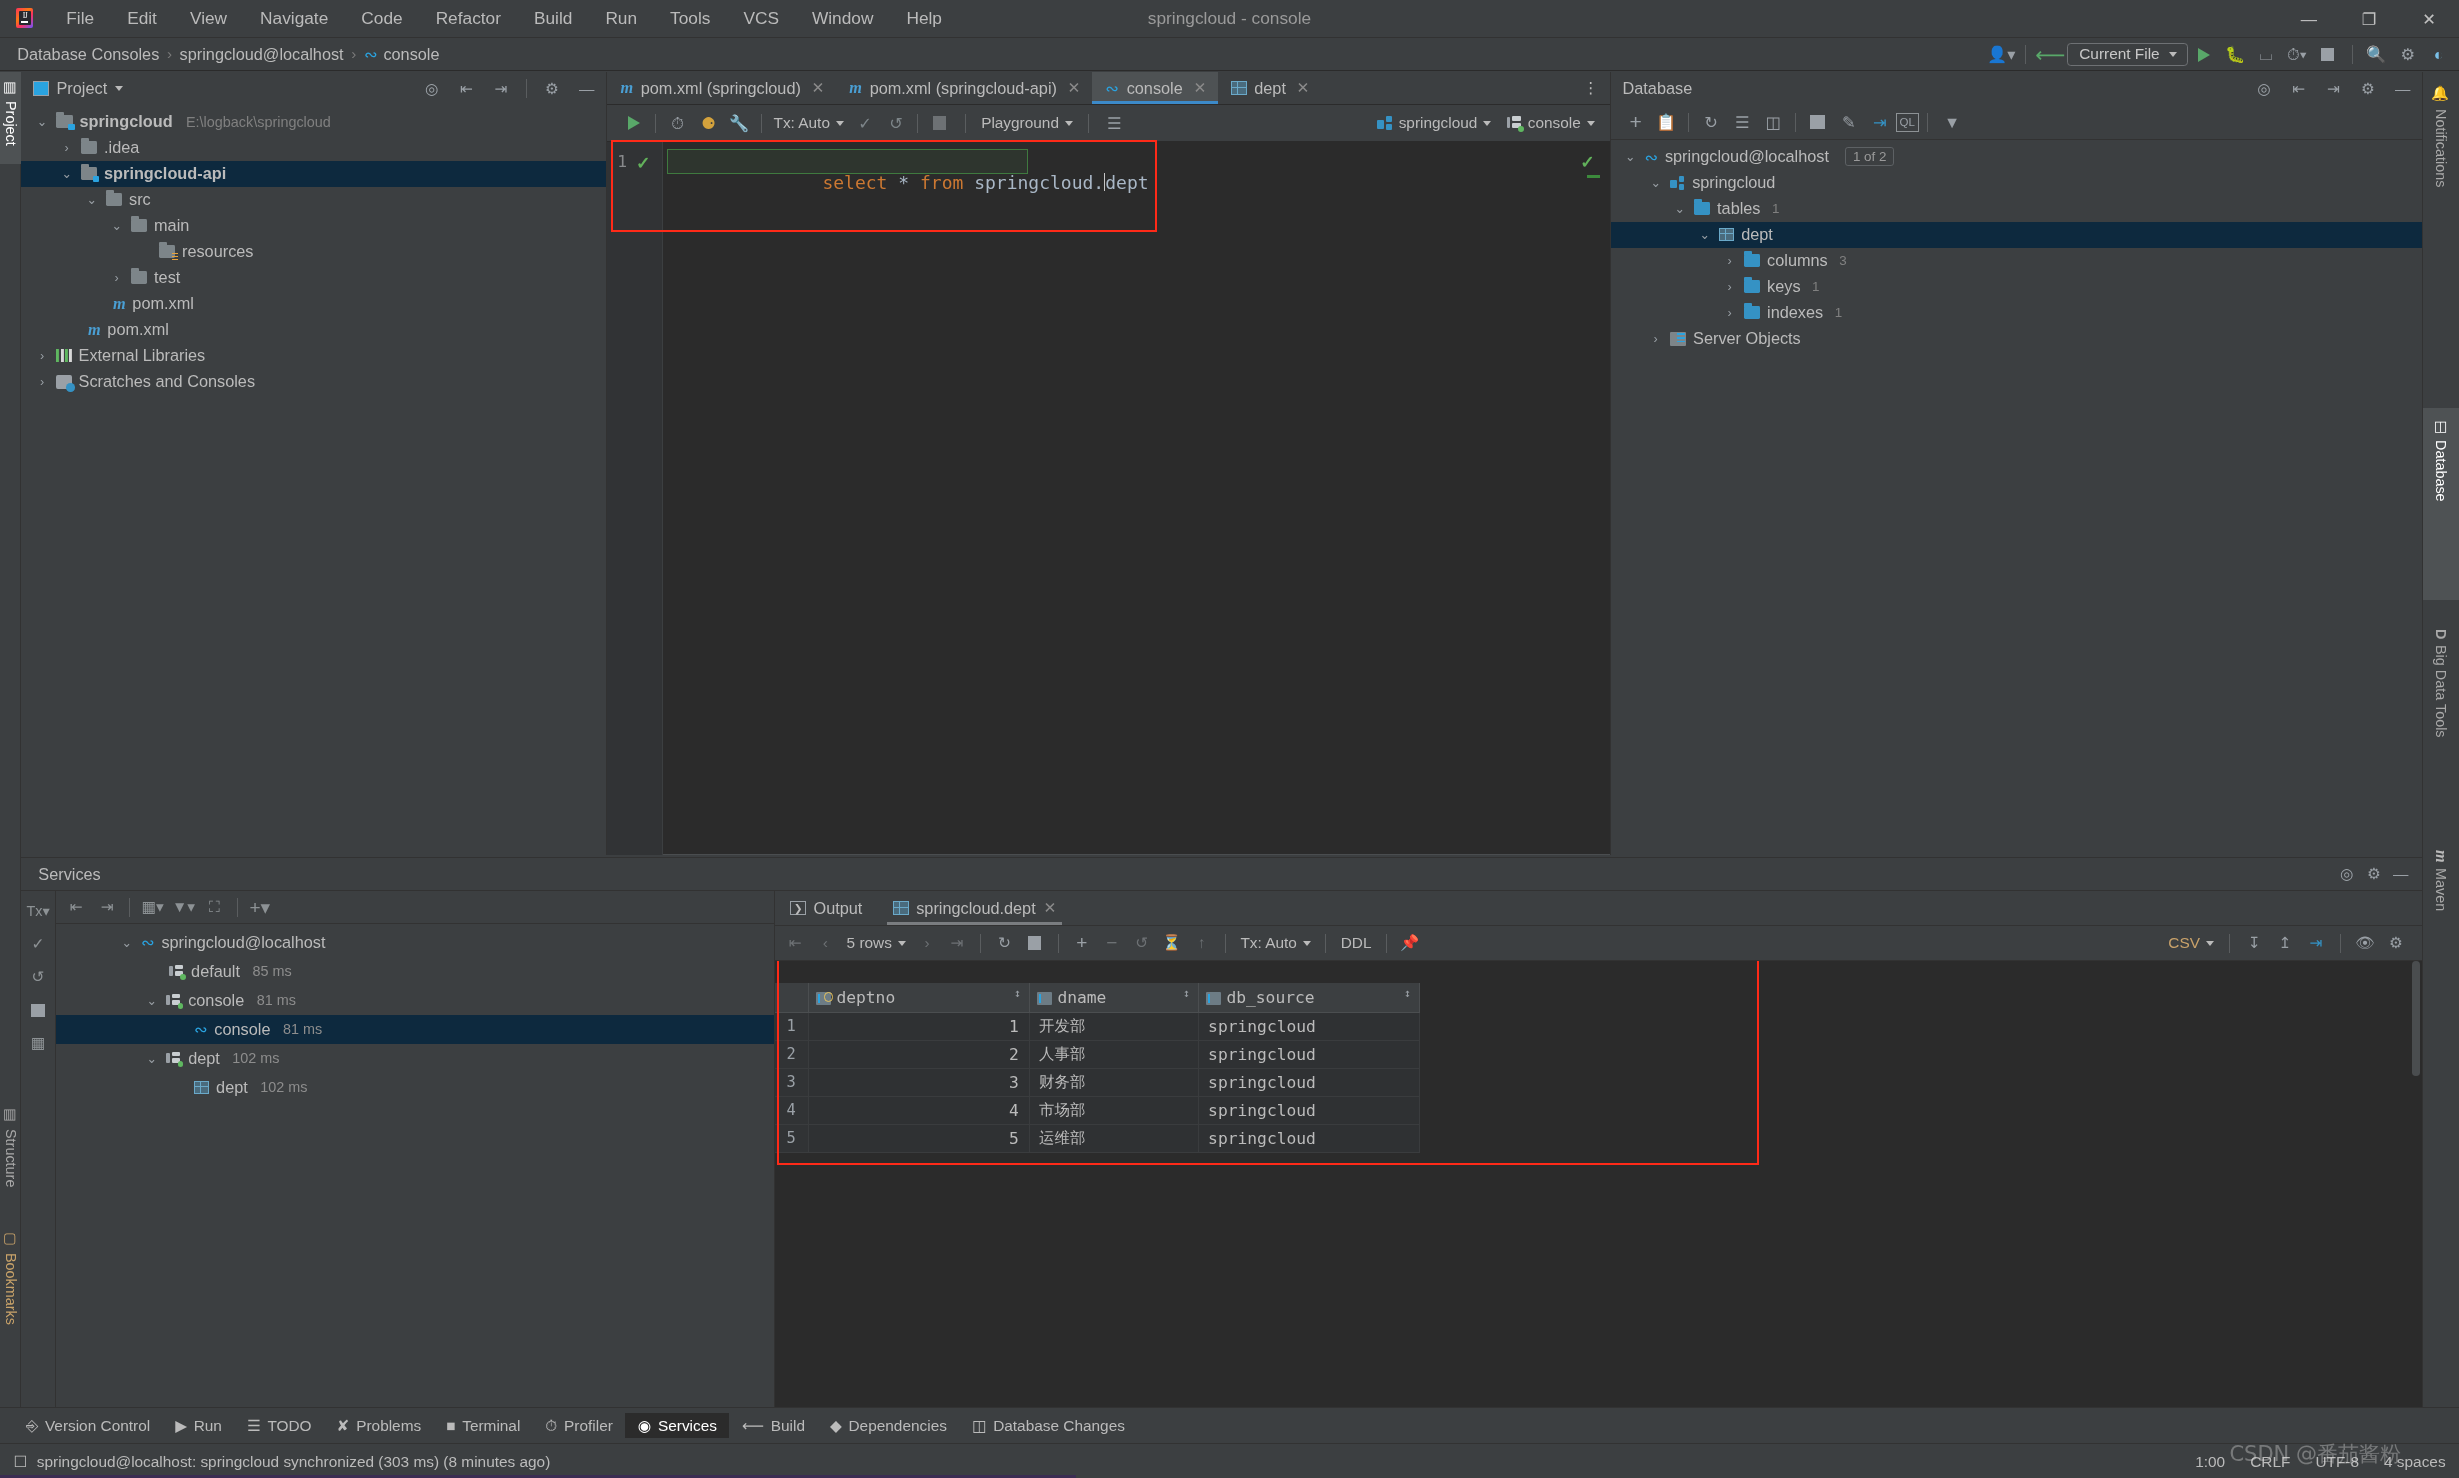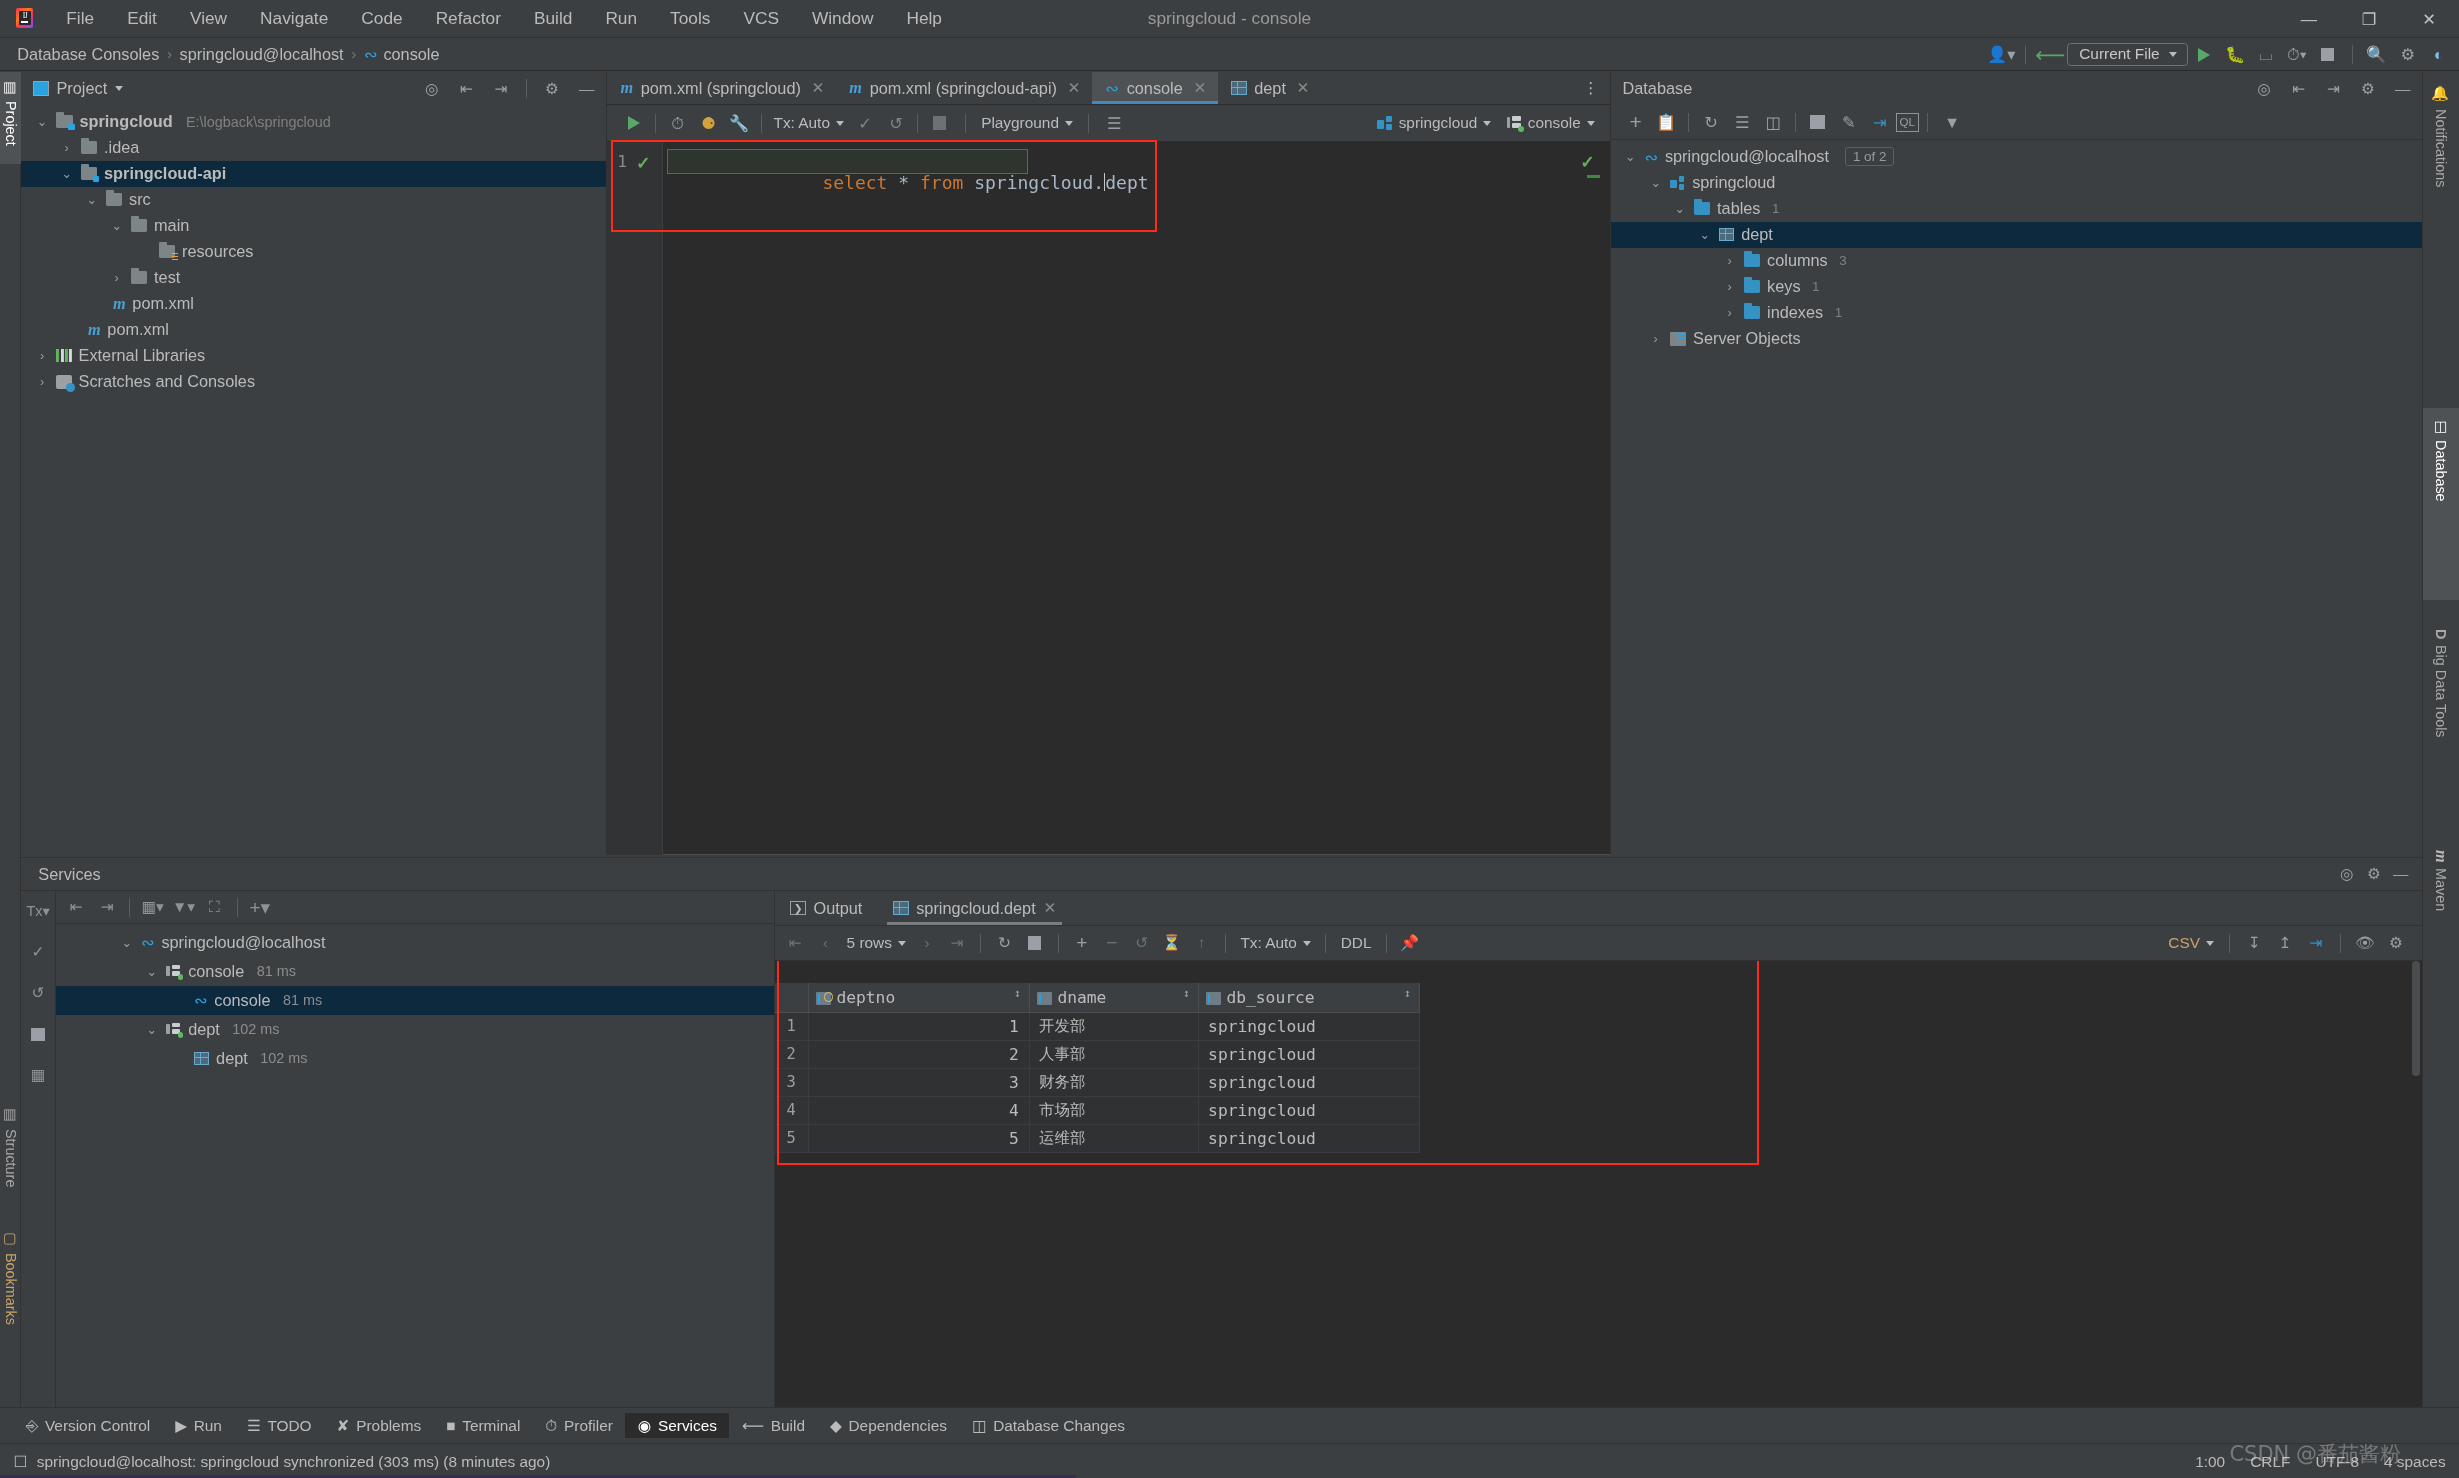--- a/index.html
+++ b/index.html
@@ -230,21 +230,21 @@
     display:flex; flex-direction:column;
   }
   .svc-head {
     height:33px; display:flex; align-items:center; padding:0 7.7px 0 17.3px;
     font-size:16.3px; color:#bbbbbb; border-bottom:1px solid #323232;
   }
   .svc-head .spacer{flex:1;}
   .svc-body { flex:1; display:flex; min-height:0; }
   .svc-left-strip {
     width: 35px; flex:0 0 35px; border-right:1px solid #323232;
-    display:flex; flex-direction:column; align-items:center; padding-top:5.8px; gap:12px;
+    display:flex; flex-direction:column; align-items:center; padding-top:5.8px; gap:4px;
   }
   .slb { width:29px;height:29px;display:flex;align-items:center;justify-content:center;color:#8d9295;font-size:15.4px;}
   .svc-tree-col { width: 719px; flex:0 0 719px; border-right:1px solid #323232; display:flex;flex-direction:column;}
   .svc-tb { height:33px; display:flex; align-items:center; gap:1.9px; padding-left:5.8px; border-bottom:1px solid #323232;}
   .svc-tree { padding-top:3.8px; font-size:16.3px;}
   .svc-row { height:29px; display:flex; align-items:center; gap:6.7px; padding-right:7.7px; white-space:nowrap;}
   .svc-row.sel { background:#0d293e; }
   .ms { color:#8d8d8d; font-size:14.4px; margin-left:5.8px;}
   .docker-ico{width:17.3px;height:13.4px;position:relative;}
   .docker-ico::before{content:"";position:absolute;left:0;bottom:1.9px;width:13.4px;height:6.7px;background:#2aa3e0;border-radius:1px;}
@@ -707,20 +707,30 @@
         <div class="slb">▼▾</div>
         <div class="slb">⛶</div>
         <div class="vsep" style="margin:0 5.8px;"></div>
         <div class="slb" style="font-size:19px;">+▾</div>
       </div>
       <div class="svc-tree">
         <div class="svc-row" style="padding-left:63px;">
           <span class="chev">⌄</span>
           <span class="dolphin">∾</span>
           <span class="tlabel">springcloud@localhost</span>
+        </div>
+        <div class="svc-row" style="padding-left:113px;">
+          <span class="ico conn-ico">
+              <i></i>
+              <b></b>
+              <em></em>
+              <span class="greendot"></span>
+            </span>
+          <span class="tlabel">default</span>
+          <span class="ms">85 ms</span>
         </div>
         <div class="svc-row" style="padding-left:88px;">
           <span class="chev">⌄</span>
           <span class="ico conn-ico">
               <i></i>
               <b></b>
               <em></em>
               <span class="greendot"></span>
             </span>
           <span class="tlabel">console</span>

